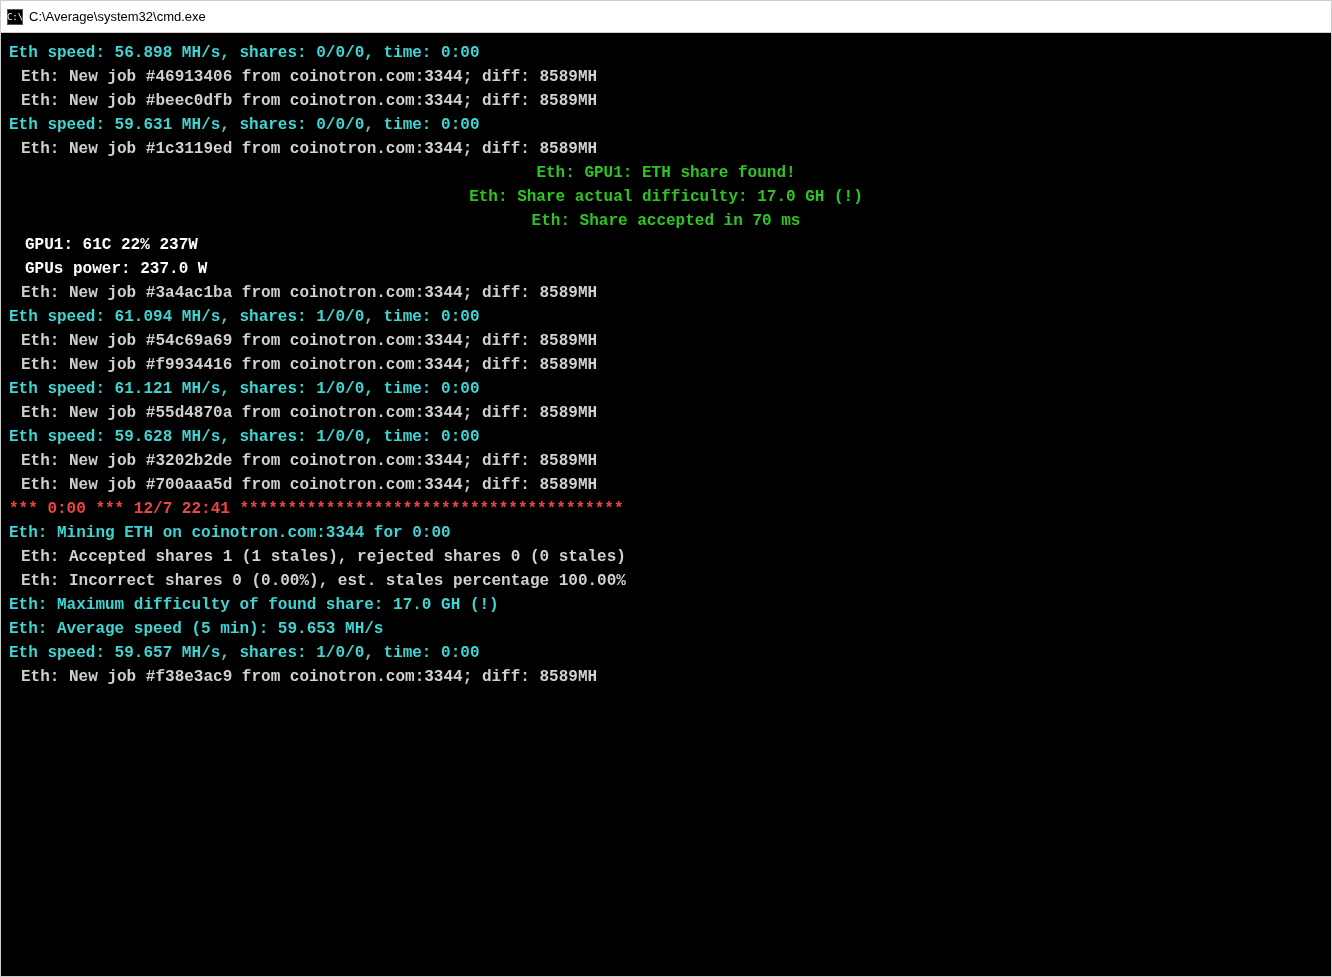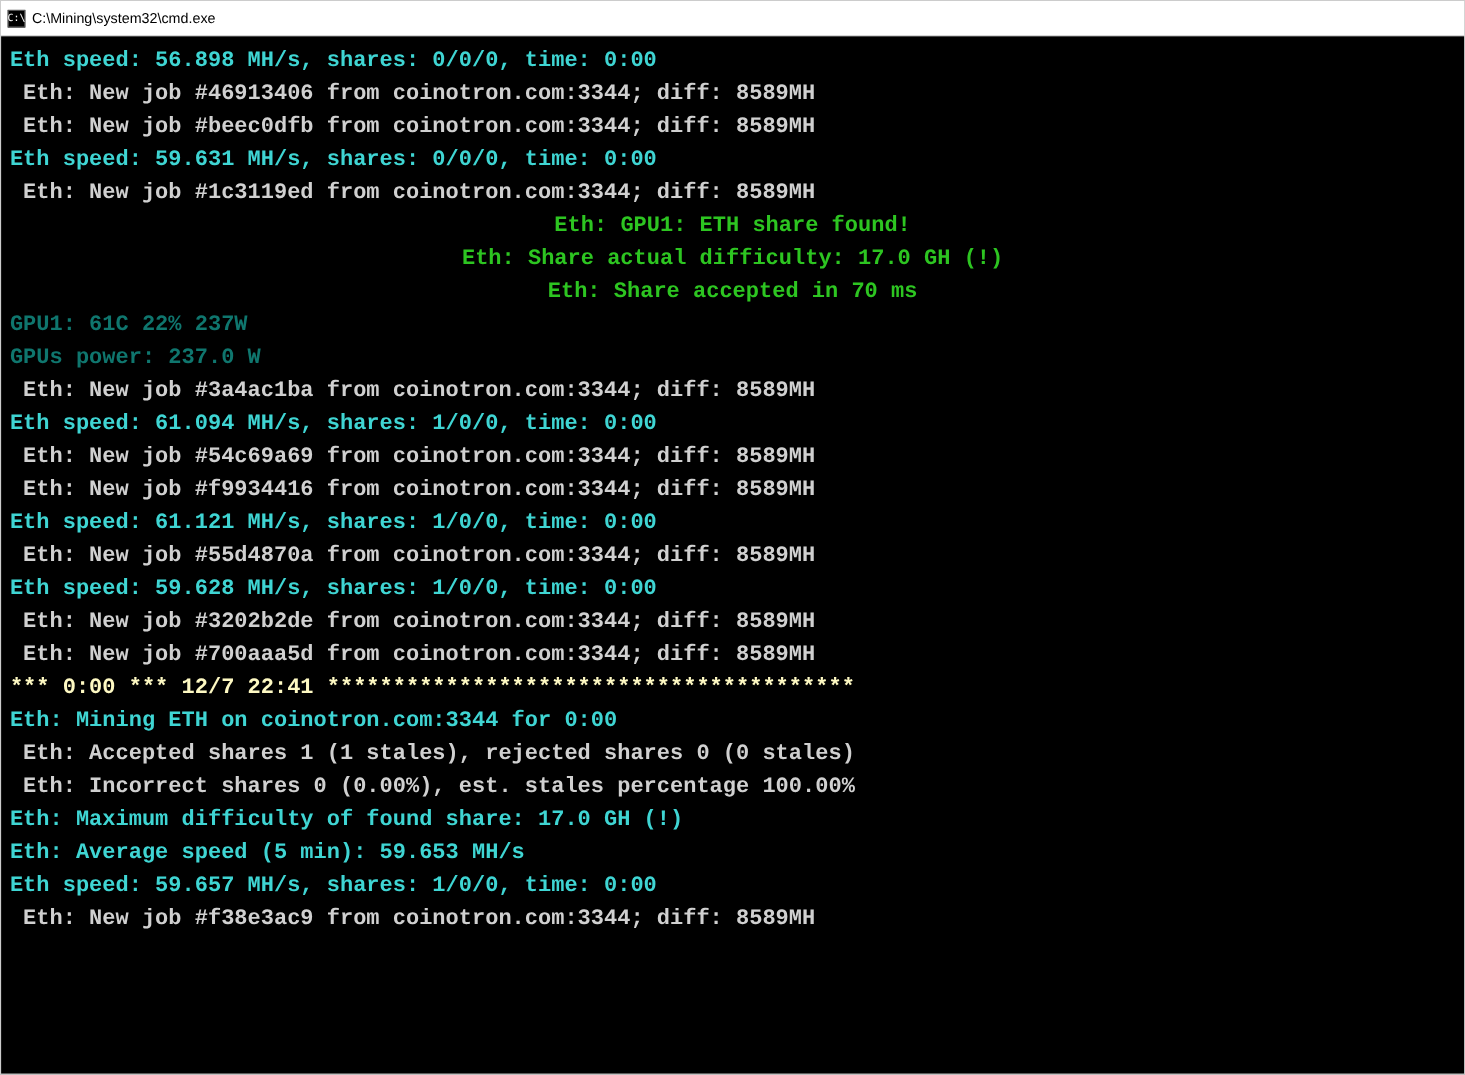--- a/index.html
+++ b/index.html
@@ -42,50 +42,51 @@
       justify-content: center;
       font-size: 9px;
       color: #fff;
       font-family: monospace;
     }
     .terminal {
       flex: 1;
       background: #000;
       padding: 8px;
       font-family: Consolas, 'Courier New', monospace;
-      font-size: 20px;
+      font-size: 16px;
       line-height: 1.5;
       overflow: hidden;
       white-space: pre;
       font-weight: bold;
     }
     .line {
       display: block;
     }
     .cyan {
       color: #3fd5d3;
     }
     .white {
       color: #d0d0d0;
       margin-left: 12px;
     }
     .green {
       color: #2dc521;
       text-align: center;
     }
     .magenta {
-      color: #0f766e;
+      color: #ffffff;
+      margin-left: 16px;
     }
     .bold-white {
-      color: #fef9c3;
+      color: #ef4444;
       font-weight: bold;
     }
   </style>
 </head>
 <body>
 
 <div class="window">
   <div class="titlebar">
     <div class="titlebar-icon">C:\</div>
-    <span>C:\Mining\system32\cmd.exe</span>
+    <span>C:\Average\system32\cmd.exe</span>
   </div>
   <div class="terminal" id="terminal"><span class="line cyan">Eth speed: 56.898 MH/s, shares: 0/0/0, time: 0:00</span><span class="line white">Eth: New job #46913406 from coinotron.com:3344; diff: 8589MH</span><span class="line white">Eth: New job #beec0dfb from coinotron.com:3344; diff: 8589MH</span><span class="line cyan">Eth speed: 59.631 MH/s, shares: 0/0/0, time: 0:00</span><span class="line white">Eth: New job #1c3119ed from coinotron.com:3344; diff: 8589MH</span><span class="line green">Eth: GPU1: ETH share found!</span><span class="line green">Eth: Share actual difficulty: 17.0 GH (!)</span><span class="line green">Eth: Share accepted in 70 ms</span><span class="line magenta">GPU1: 61C 22% 237W</span><span class="line magenta">GPUs power: 237.0 W</span><span class="line white">Eth: New job #3a4ac1ba from coinotron.com:3344; diff: 8589MH</span><span class="line cyan">Eth speed: 61.094 MH/s, shares: 1/0/0, time: 0:00</span><span class="line white">Eth: New job #54c69a69 from coinotron.com:3344; diff: 8589MH</span><span class="line white">Eth: New job #f9934416 from coinotron.com:3344; diff: 8589MH</span><span class="line cyan">Eth speed: 61.121 MH/s, shares: 1/0/0, time: 0:00</span><span class="line white">Eth: New job #55d4870a from coinotron.com:3344; diff: 8589MH</span><span class="line cyan">Eth speed: 59.628 MH/s, shares: 1/0/0, time: 0:00</span><span class="line white">Eth: New job #3202b2de from coinotron.com:3344; diff: 8589MH</span><span class="line white">Eth: New job #700aaa5d from coinotron.com:3344; diff: 8589MH</span><span class="line white"></span><span class="line bold-white">*** 0:00 *** 12/7 22:41 ****************************************</span><span class="line cyan">Eth: Mining ETH on coinotron.com:3344 for 0:00</span><span class="line white">Eth: Accepted shares 1 (1 stales), rejected shares 0 (0 stales)</span><span class="line white">Eth: Incorrect shares 0 (0.00%), est. stales percentage 100.00%</span><span class="line cyan">Eth: Maximum difficulty of found share: 17.0 GH (!)</span><span class="line cyan">Eth: Average speed (5 min): 59.653 MH/s</span><span class="line white"></span><span class="line cyan">Eth speed: 59.657 MH/s, shares: 1/0/0, time: 0:00</span><span class="line white">Eth: New job #f38e3ac9 from coinotron.com:3344; diff: 8589MH</span></div>
 </div>
 
 </body></html>

